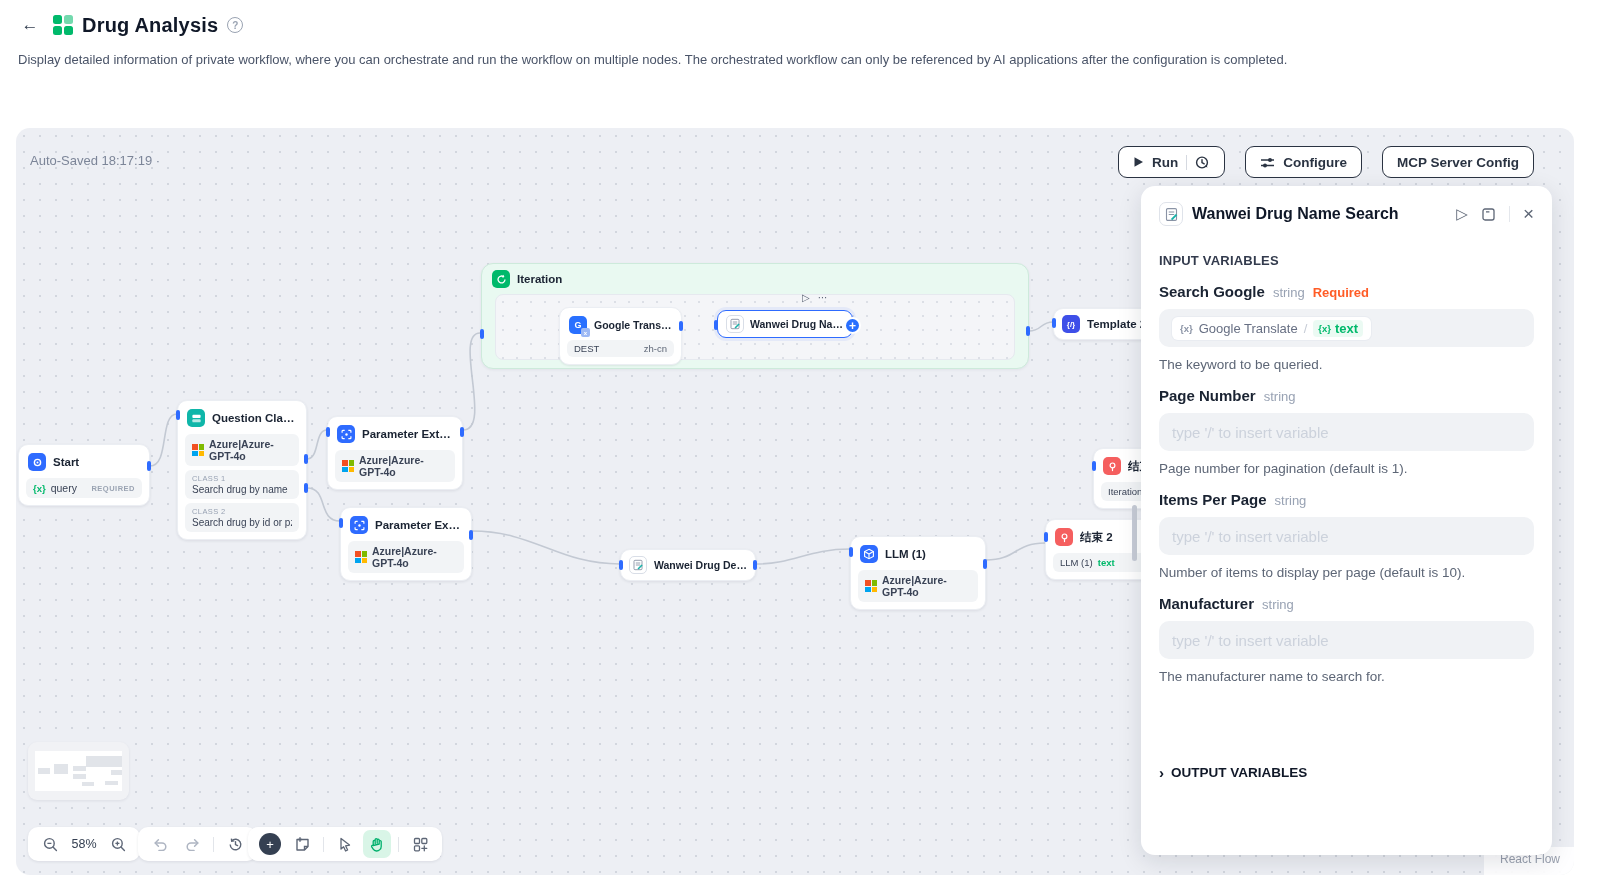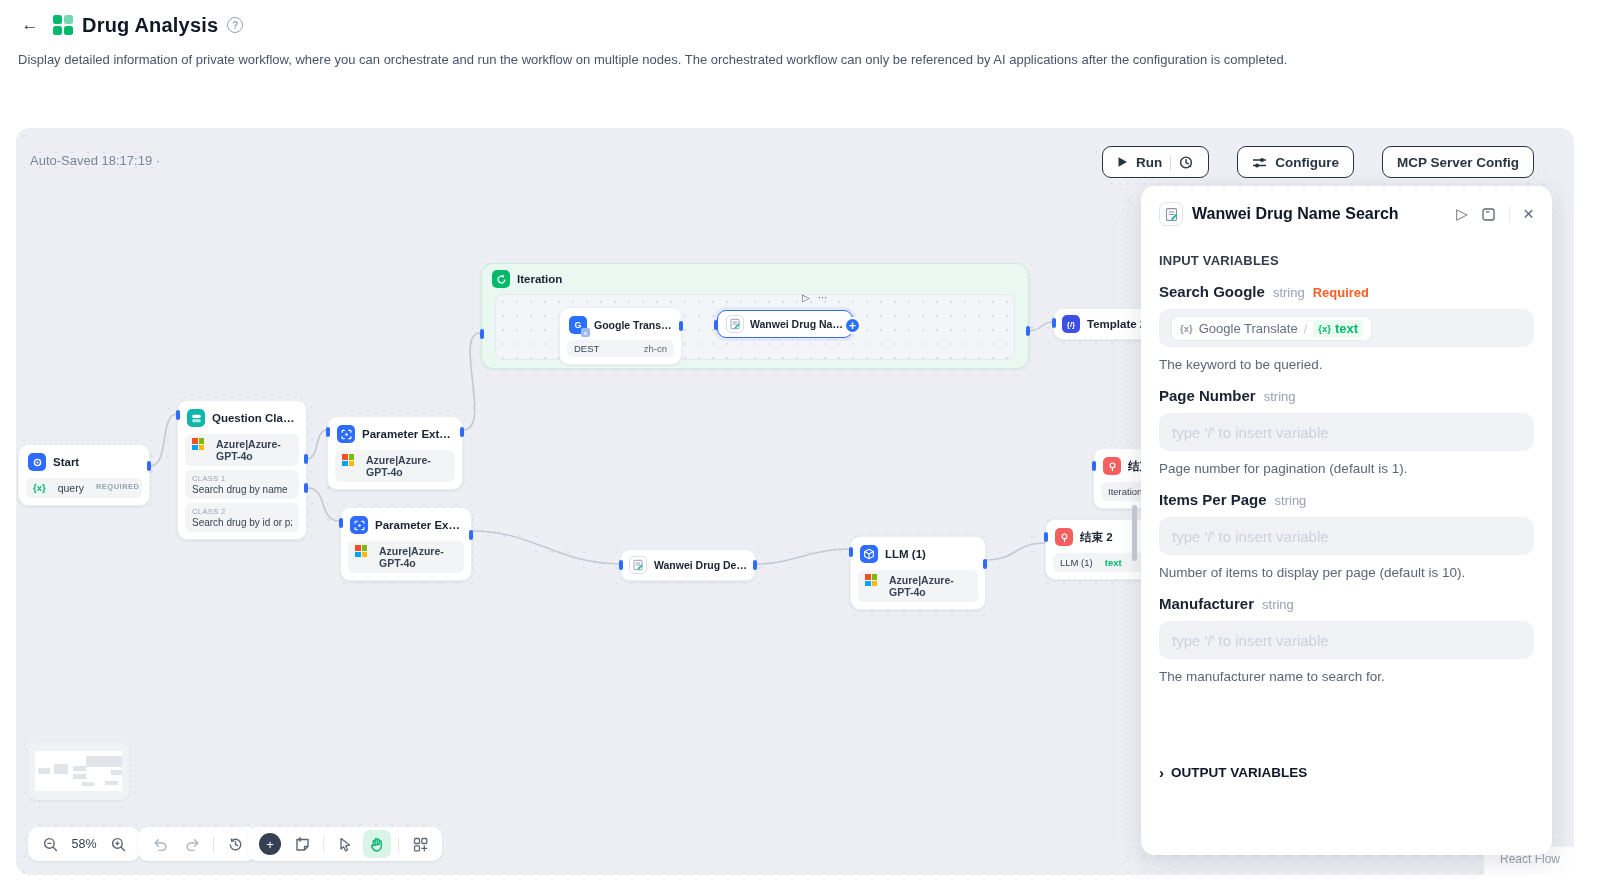--- a/index.html
+++ b/index.html
@@ -24,38 +24,38 @@
   .tab.active { color:#00b06c; border-bottom-color:#00b06c; }
 
   
   .canvas { position:absolute; left:16px; top:128px; width:1558px; height:747px;
     background-color:#edeff4;
     background-image:radial-gradient(#d2d6de 1.1px, transparent 1.1px);
     background-size:16px 16px; border-radius:14px; overflow:hidden; }
   .autosave { position:absolute; left:14px; top:25px; font-size:13px; color:#7c8598; }
   .edges { position:absolute; inset:0; pointer-events:none; }
 
-  .canvas-actions { position:absolute; top:18px; right:40px; display:flex; gap:28px; }
+  .canvas-actions { position:absolute; top:18px; right:40px; display:flex; gap:20px; }
   .cbtn { display:flex; align-items:center; gap:8px; height:32px; padding:0 14px;
     background:#fff; border:1.2px solid #2a3342; border-radius:9px; font-size:13.5px;
     font-weight:600; color:#2a3342; cursor:pointer; }
   .cbtn .vdiv { width:1px; height:15px; background:#d5d9e0; }
   .cbtn svg { display:block; }
 
   
   .node { position:absolute; background:#fff; border:1px solid #ebeef3; border-radius:10px;
     padding:5px 7px 7px; box-shadow:0 1px 3px rgba(20,30,55,.09); }
   .nhead { display:flex; align-items:center; gap:7px; padding:3px 2px 3px; }
   .nicon { width:18px; height:18px; border-radius:5px; display:flex; align-items:center;
     justify-content:center; color:#fff; flex:none; font-weight:700; font-size:9px; }
   .nicon svg { display:block; }
   .ntitle { font-size:11.5px; font-weight:700; color:#1a2332; white-space:nowrap;
     overflow:hidden; text-overflow:ellipsis; }
   .nrow { background:#f2f4f6; border-radius:6px; padding:4px 7px; margin-top:4px;
-    font-size:10.5px; color:#3a4356; display:flex; align-items:flex-start; gap:12px; }
+    font-size:10.5px; color:#3a4356; display:flex; align-items:center; gap:5px; }
   .nrow.model { font-weight:600; }
   .nrow.cls { display:block; }
   .clabel { font-size:7.5px; color:#98a2b3; letter-spacing:.4px; }
   .ctext { font-size:10px; color:#3a4356; margin-top:1px; white-space:nowrap; overflow:hidden; }
   .mslogo { width:12px; height:12px; display:grid; grid-template-columns:1fr 1fr; gap:1px; flex:none; }
   .mslogo i { display:block; }
   .mslogo i:nth-child(1){background:#f25022}.mslogo i:nth-child(2){background:#7fba00}
   .mslogo i:nth-child(3){background:#00a4ef}.mslogo i:nth-child(4){background:#ffb900}
   .vx { font-weight:700; font-size:9.5px; color:#00b96b; flex:none; }
   .vx.gray { color:#8a93a5; }

